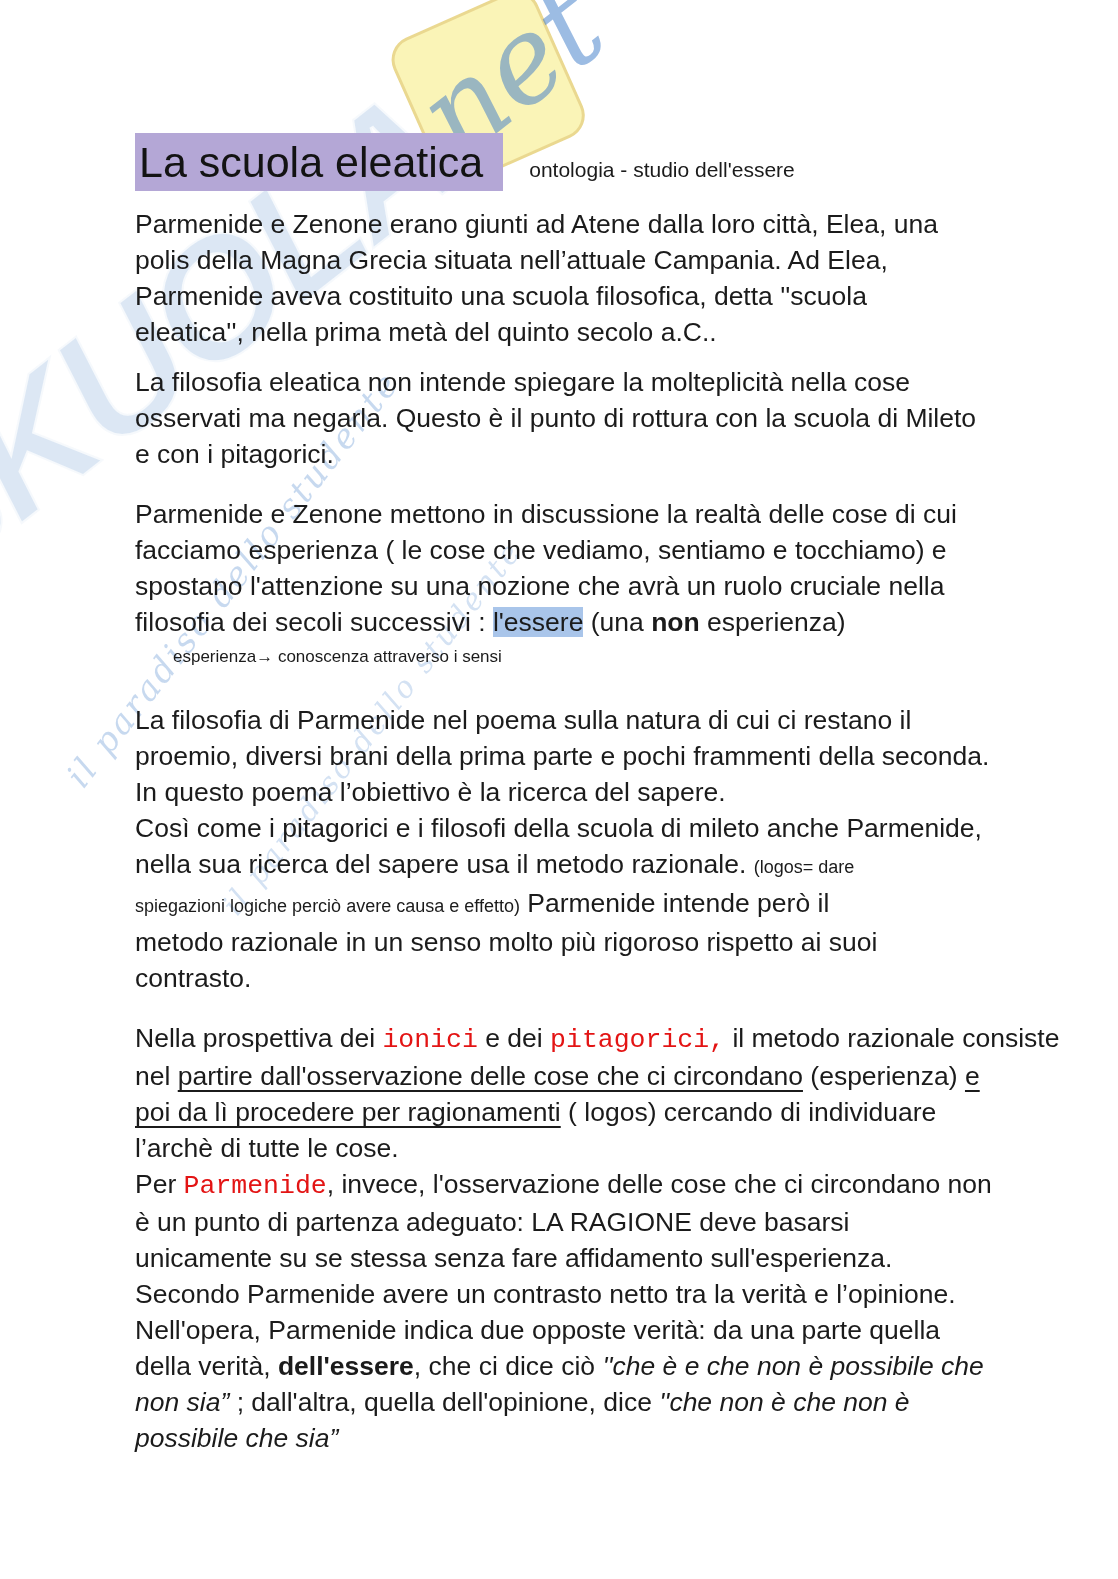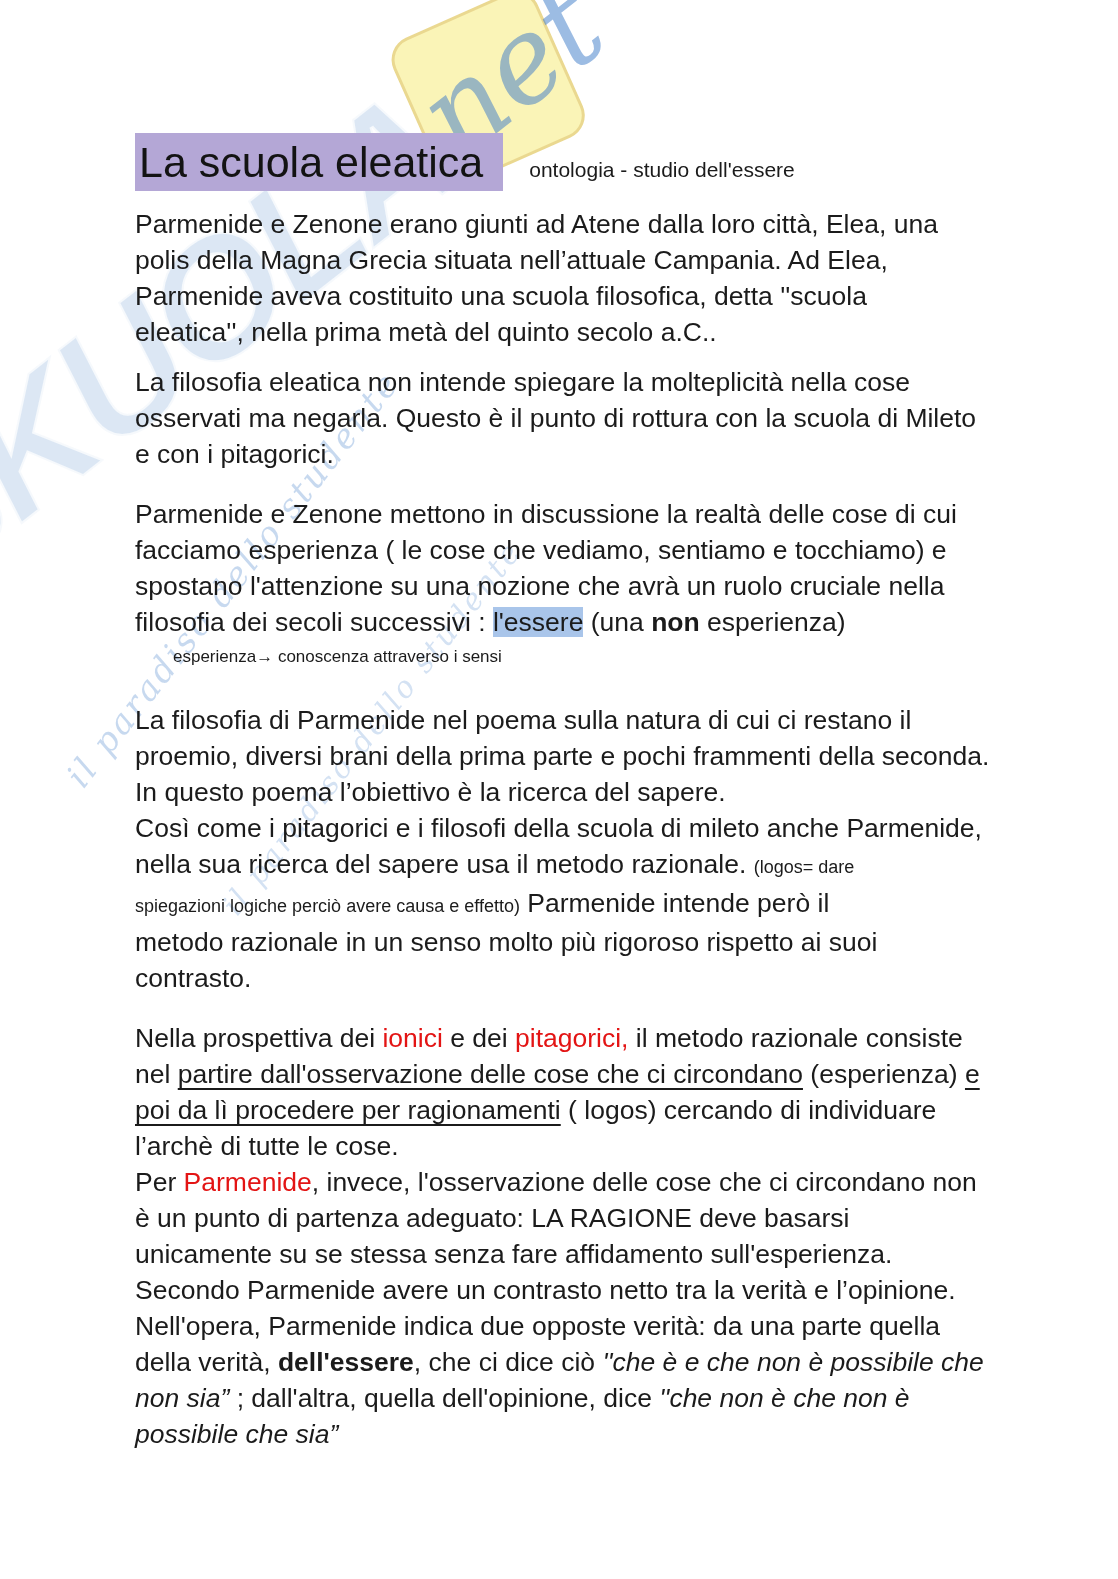--- a/index.html
+++ b/index.html
@@ -64,21 +64,21 @@
   .title-note{margin-left:26px;font-size:21px;color:#1b1b1b;}
 
   .para{font-size:26.5px;line-height:36px;margin-top:14px;}
   .para .ln{white-space:nowrap;}
   .gap-a{margin-top:24px;}
   .gap-b{margin-top:28px;}
   .gap-c{margin-top:24px;}
 
   .ln.sub{font-size:17px;line-height:34px;padding-left:38px;}
 
-  .r{color:var(--c-red,#e31414);}
+  .r{color:var(--c-red,#e31414);font-family:Liberation Mono, monospace;}
   .b{font-weight:bold;}
   .i{font-style:italic;}
   .u{text-decoration:underline;text-decoration-thickness:2px;text-underline-offset:5px;}
   .hb{background:var(--c-term-hl,#a9c5ea);}
   .s{font-size:18px;}
 </style>
 </head>
 <body>
 
 <div class="page">

